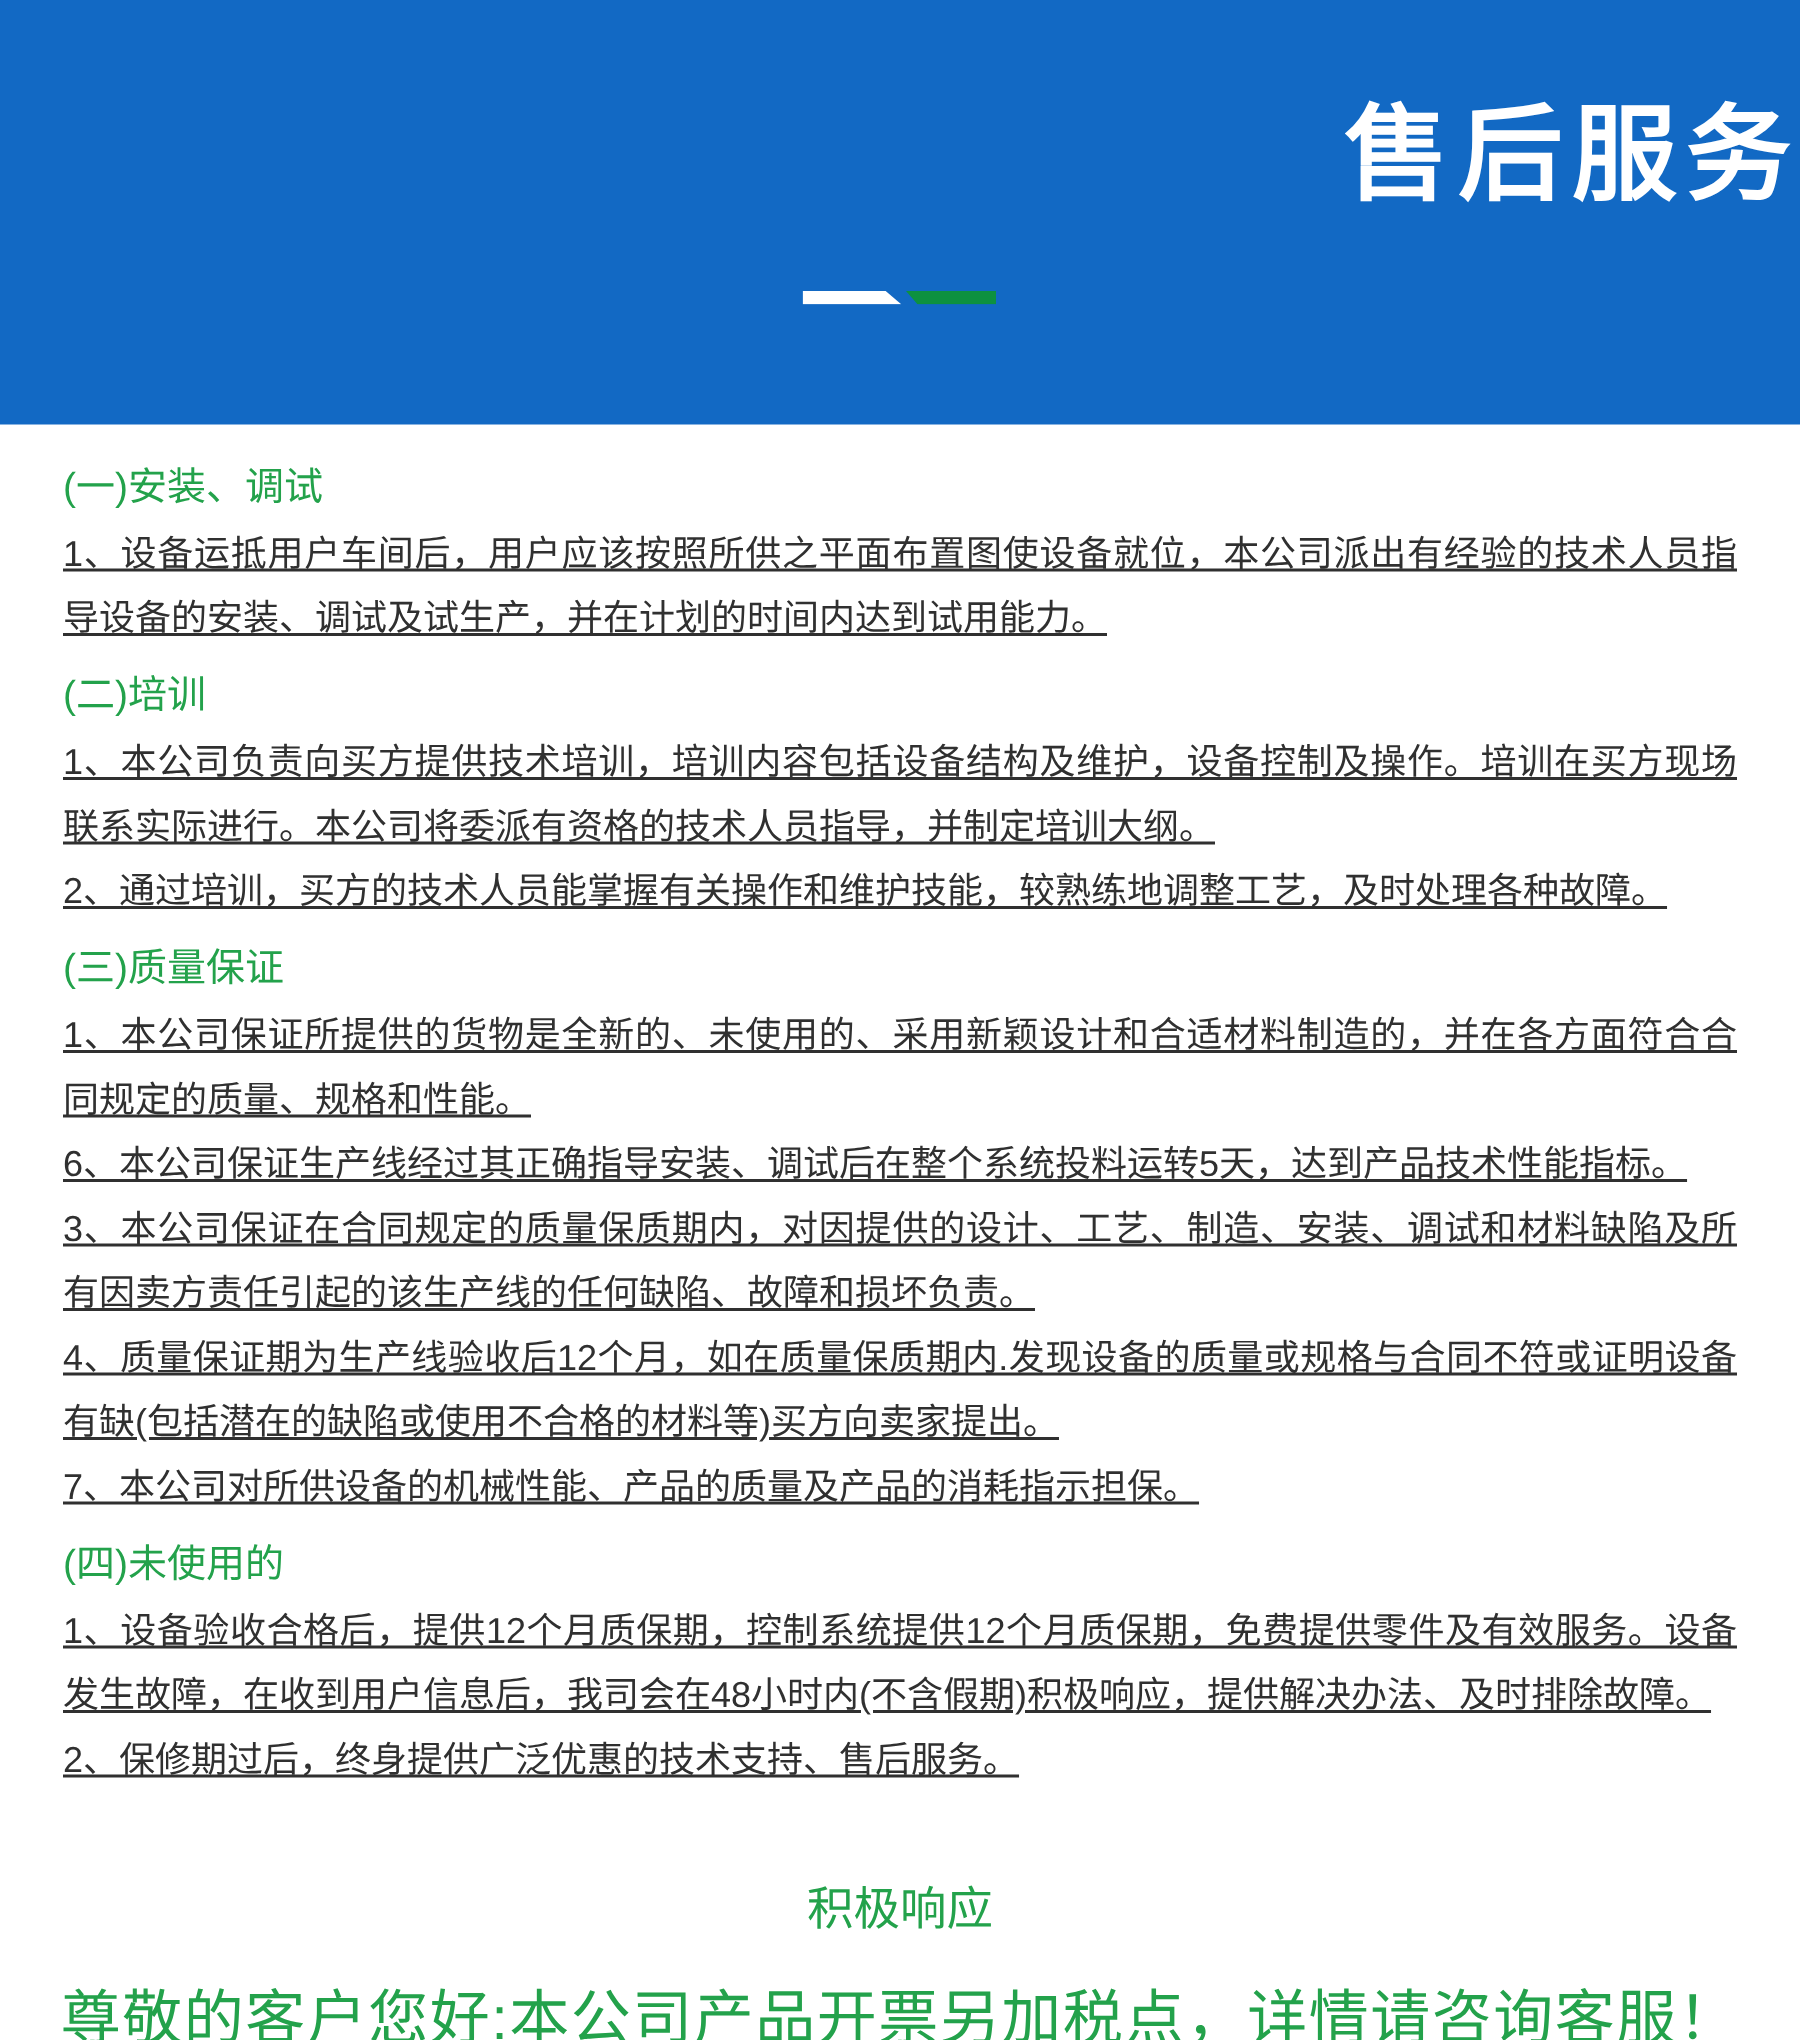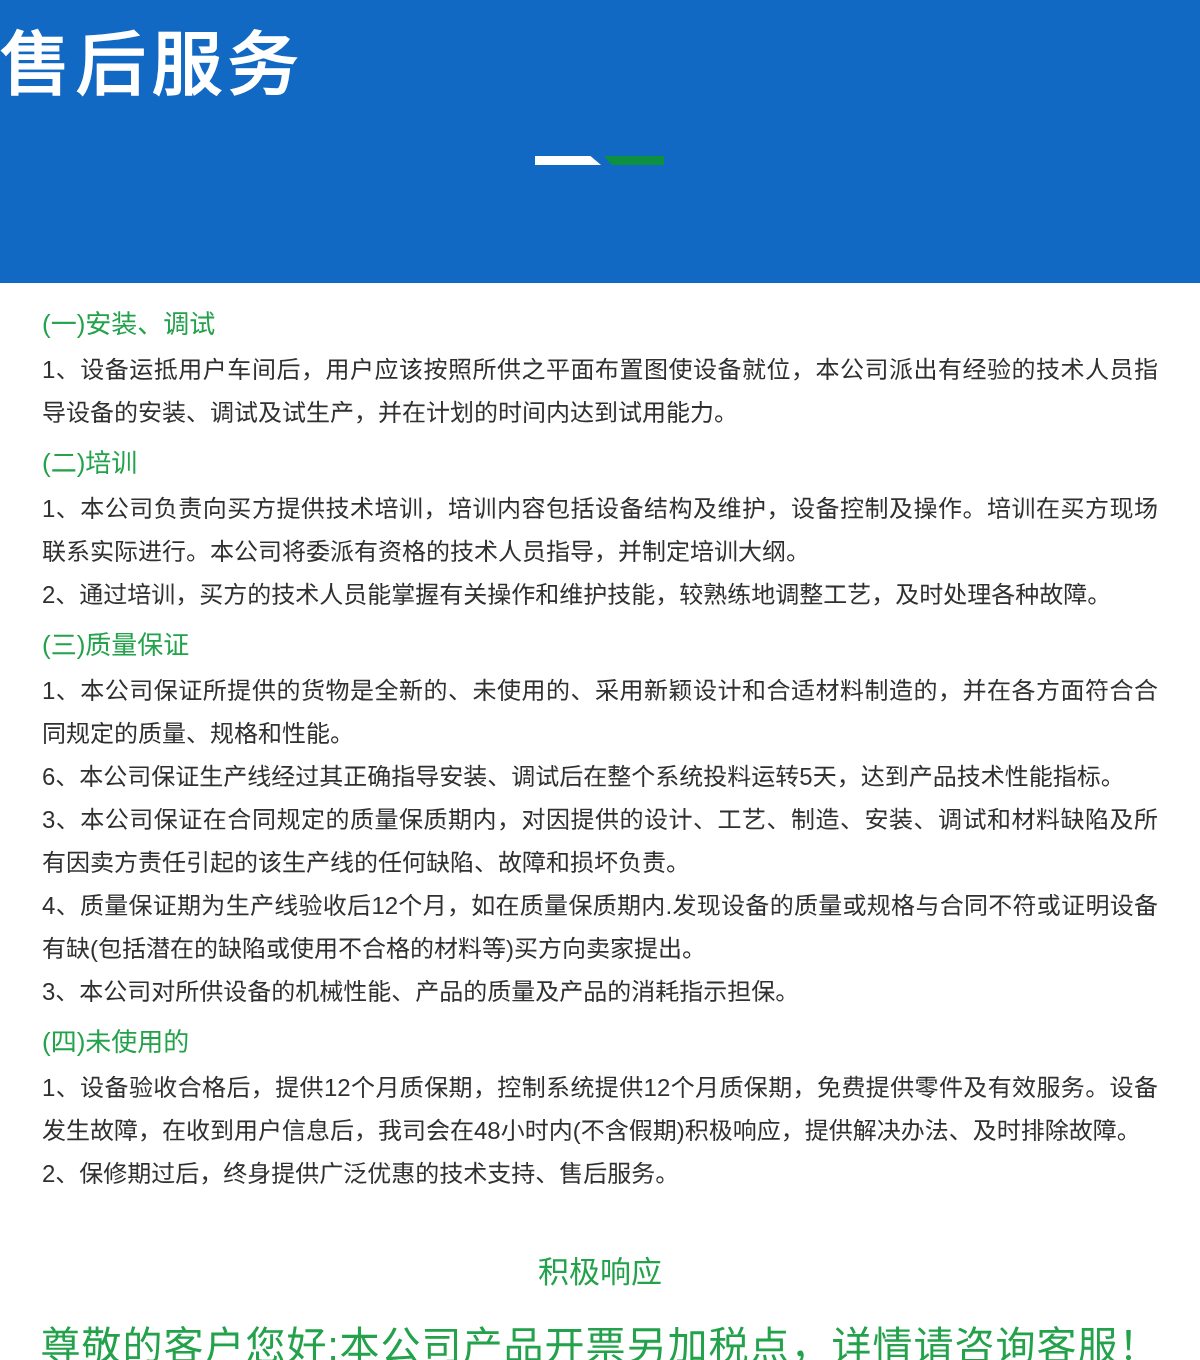--- a/index.html
+++ b/index.html
@@ -14,22 +14,22 @@
     width:1200px;
     min-height:1360px;
     background:#ffffff;
     font-family:"Liberation Sans","DejaVu Sans",sans-serif;
   }
   
   .banner{
     width:100%;
     height:283px;
     background:var(--banner-blue);
-    padding-top:30px;
-    text-align:left;
+    padding-top:68px;
+    text-align:right;
   }
   .banner h1{
     margin:0;
     font-size:70px;
     line-height:1;
     font-weight:bold;
     color:#ffffff;
     letter-spacing:6px;
   }
   .divider{
@@ -61,20 +61,21 @@
     font-weight:normal;
     color:var(--green);
   }
   .content p{
     margin:0;
     font-size:24px;
     line-height:43px;
     color:var(--text);
     text-align:justify;
     overflow-wrap:anywhere;
+    text-decoration:underline;
   }
   
   .notice{
     text-align:center;
     padding:58px 30px 40px 30px;
   }
   .notice-title{
     font-size:31px;
     line-height:40px;
     color:var(--green);
@@ -107,21 +108,21 @@
       <h2>(二)培训</h2>
       <p>1、本公司负责向买方提供技术培训，培训内容包括设备结构及维护，设备控制及操作。培训在买方现场联系实际进行。本公司将委派有资格的技术人员指导，并制定培训大纲。</p>
       <p>2、通过培训，买方的技术人员能掌握有关操作和维护技能，较熟练地调整工艺，及时处理各种故障。</p>
     </section>
     <section>
       <h2>(三)质量保证</h2>
       <p>1、本公司保证所提供的货物是全新的、未使用的、采用新颖设计和合适材料制造的，并在各方面符合合同规定的质量、规格和性能。</p>
       <p>6、本公司保证生产线经过其正确指导安装、调试后在整个系统投料运转5天，达到产品技术性能指标。</p>
       <p>3、本公司保证在合同规定的质量保质期内，对因提供的设计、工艺、制造、安装、调试和材料缺陷及所有因卖方责任引起的该生产线的任何缺陷、故障和损坏负责。</p>
       <p>4、质量保证期为生产线验收后12个月，如在质量保质期内.发现设备的质量或规格与合同不符或证明设备有缺(包括潜在的缺陷或使用不合格的材料等)买方向卖家提出。</p>
-      <p>3、本公司对所供设备的机械性能、产品的质量及产品的消耗指示担保。</p>
+      <p>7、本公司对所供设备的机械性能、产品的质量及产品的消耗指示担保。</p>
     </section>
     <section>
       <h2>(四)未使用的</h2>
       <p>1、设备验收合格后，提供12个月质保期，控制系统提供12个月质保期，免费提供零件及有效服务。设备发生故障，在收到用户信息后，我司会在48小时内(不含假期)积极响应，提供解决办法、及时排除故障。</p>
       <p>2、保修期过后，终身提供广泛优惠的技术支持、售后服务。</p>
     </section>
   </main>
 
 <footer class="notice">
   <div class="notice-title">积极响应</div>

